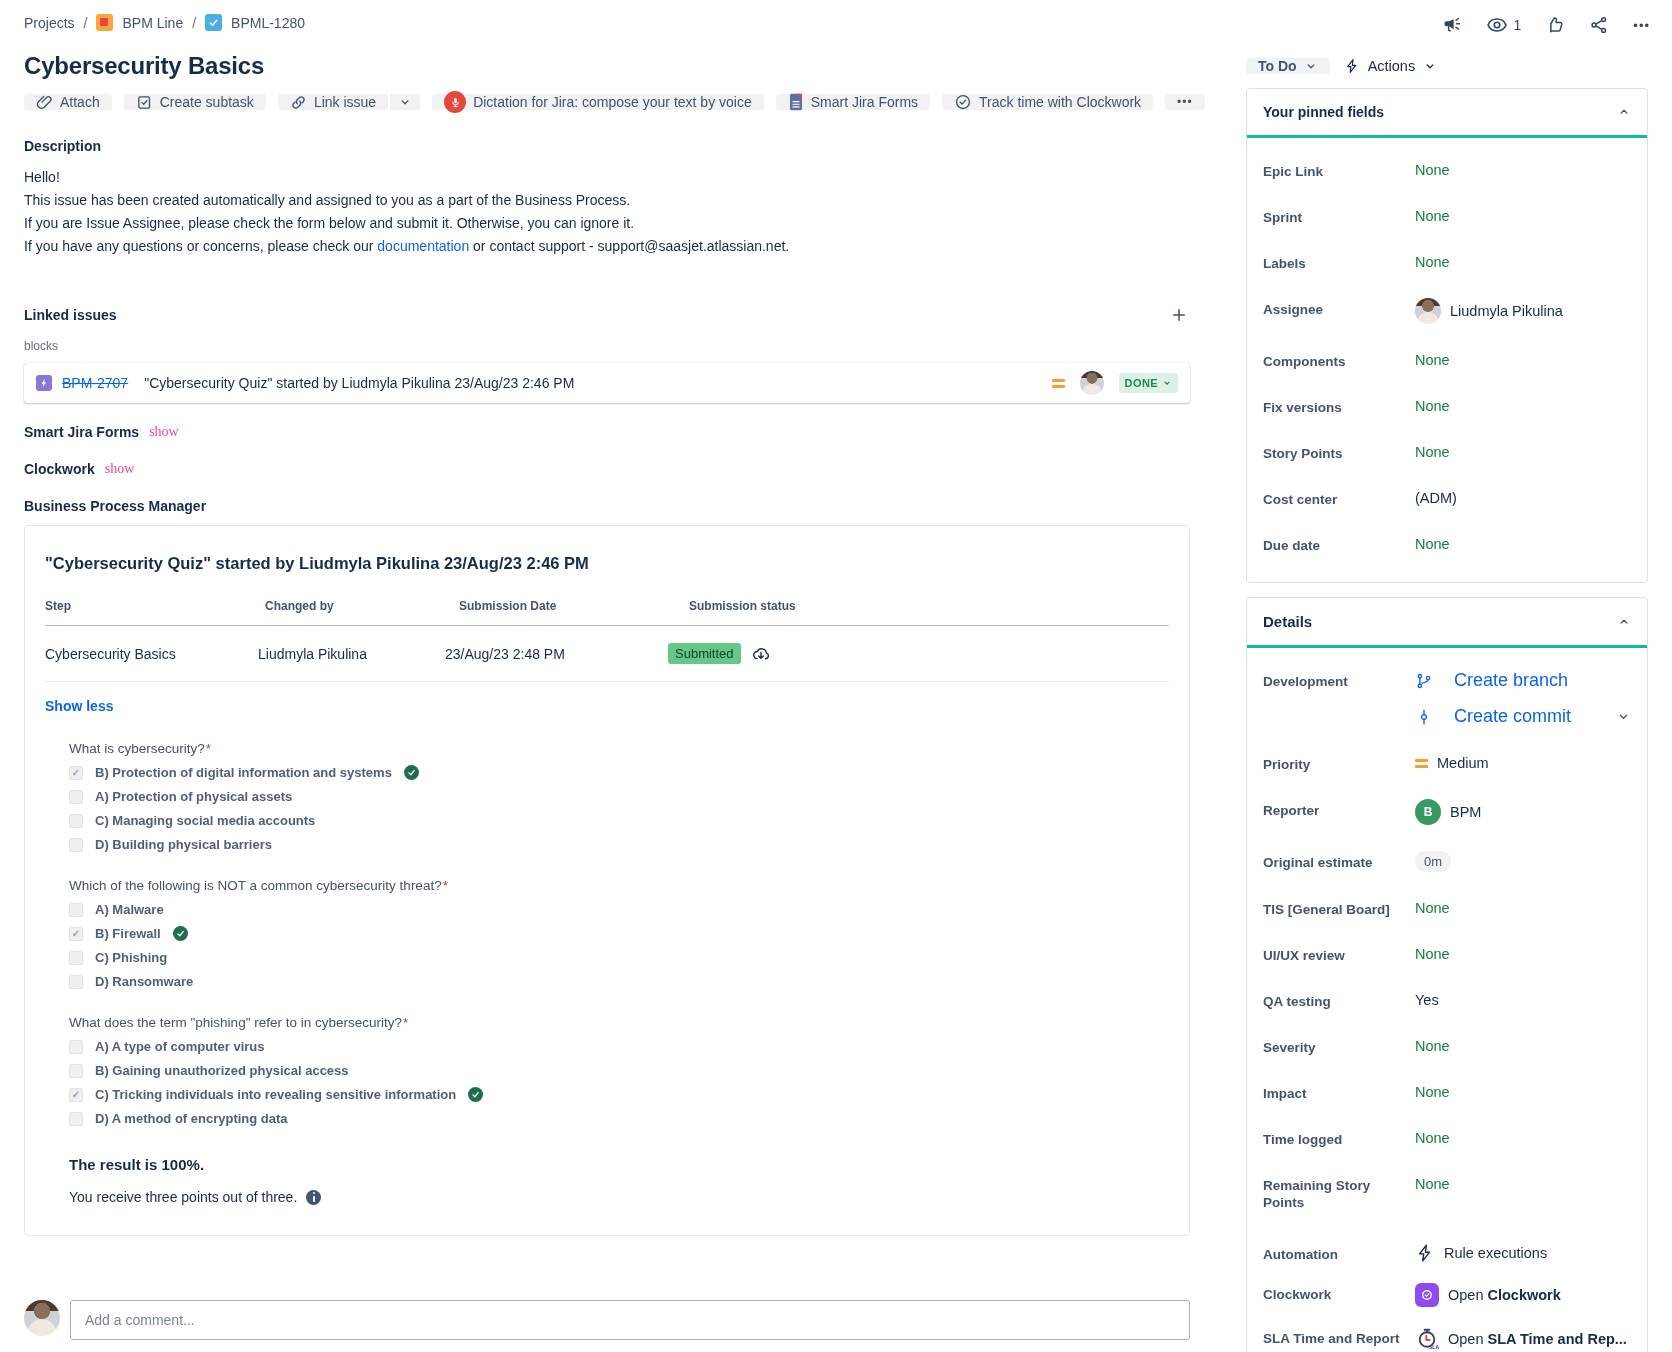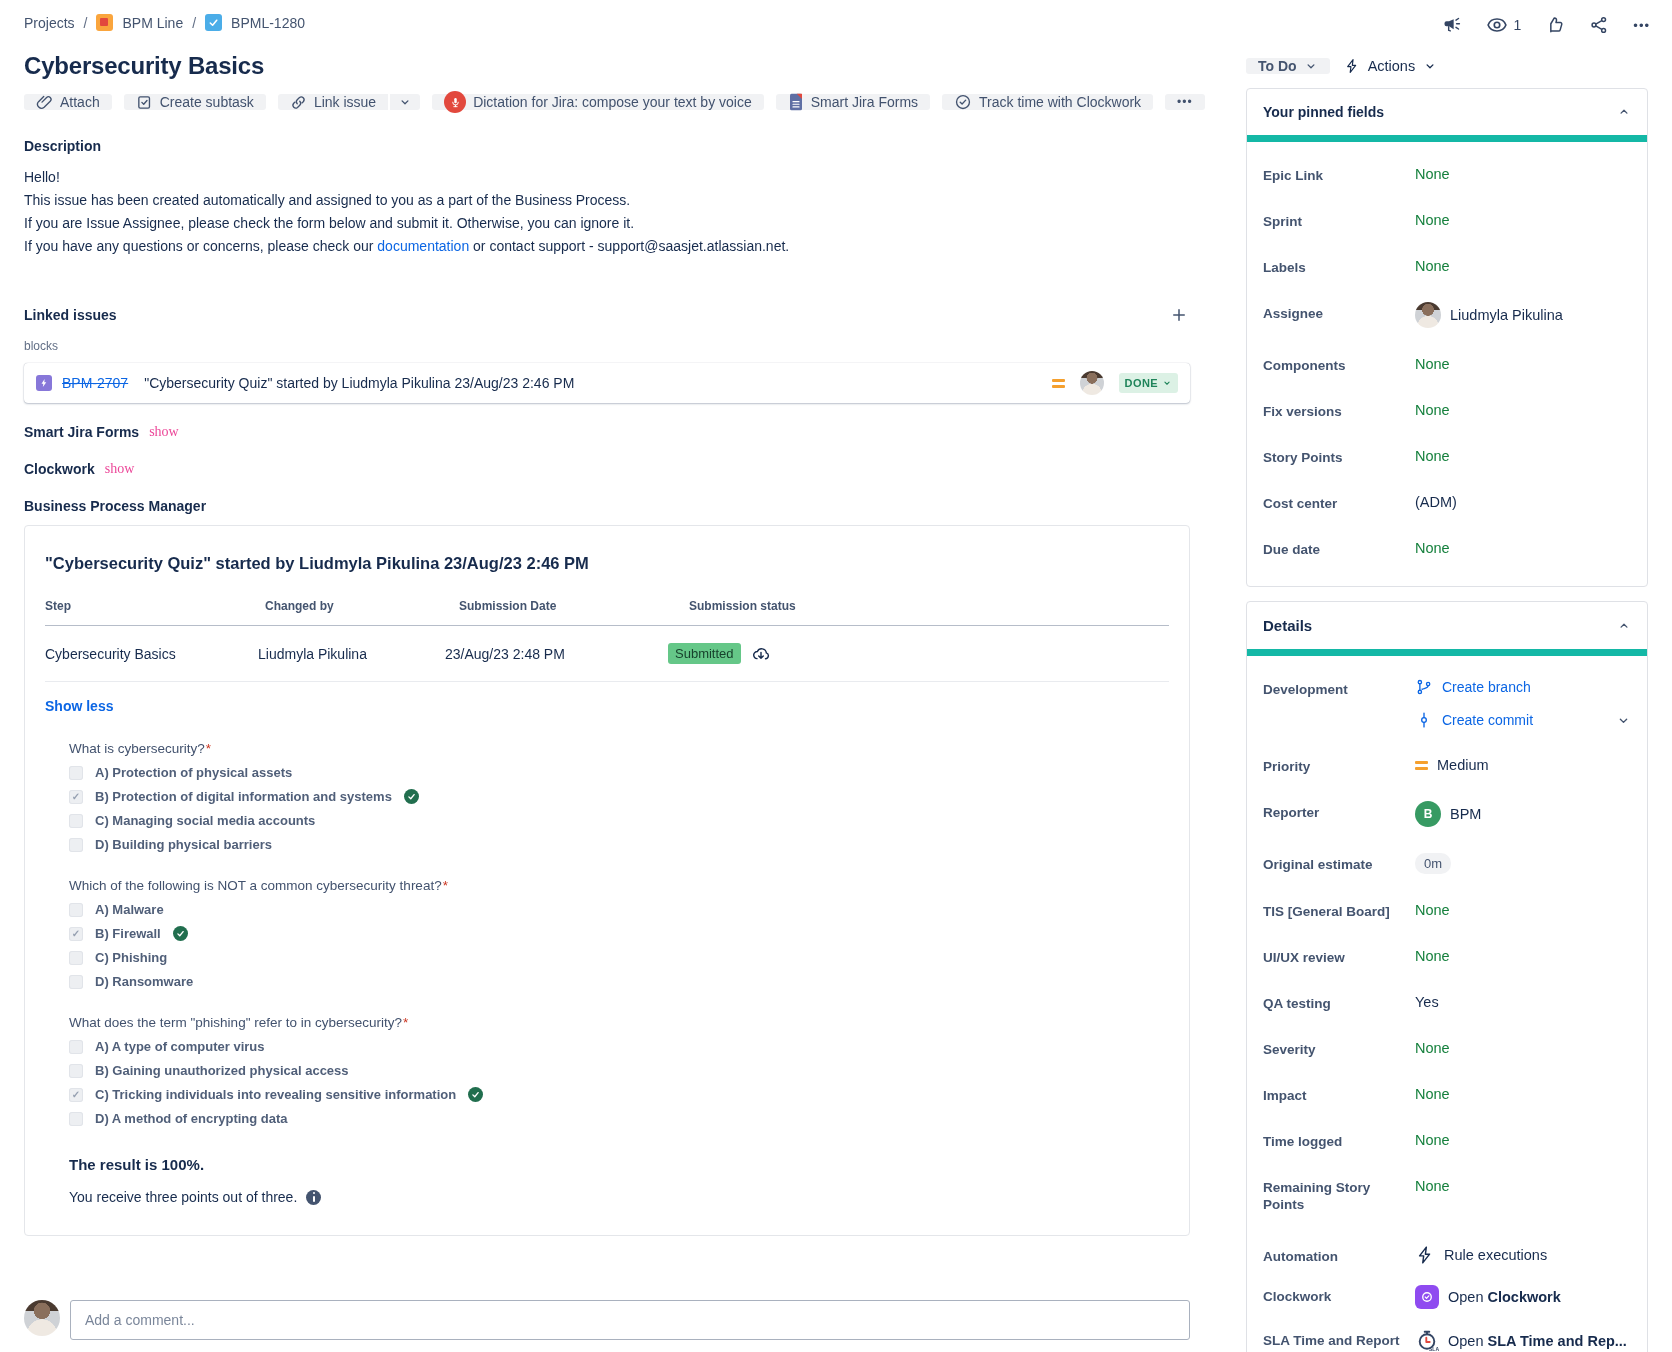--- a/index.html
+++ b/index.html
@@ -90,31 +90,31 @@
   .avatar.md { width:36px; height:36px; flex:0 0 36px; }
   .comment-input { flex:1; height:40px; border:1px solid #A9B1BE; border-radius:3px; padding:0 14px; font-size:14px;
     font-family:"Liberation Sans", sans-serif; color:#172B4D; background:#fff; }
   .comment-input::placeholder { color:#7A869A; }
 
   
   .side-top { display:flex; align-items:center; gap:14px; margin-top:22px; }
   .status-btn { font-weight:600; color:#44546F; }
   .actions-btn { display:flex; align-items:center; gap:8px; font-size:14.5px; color:#172B4D; cursor:pointer; background:none; border:none; font-weight:500; }
   .panel { border:1px solid #DFE1E6; border-radius:4px; margin-top:14px; background:#fff; }
-  .panel-head { display:flex; align-items:center; justify-content:space-between; padding:15px 16px; border-bottom:7px solid #14b8a6; cursor:pointer; }
+  .panel-head { display:flex; align-items:center; justify-content:space-between; padding:15px 16px; border-bottom:3px solid #14b8a6; cursor:pointer; }
   .panel-head .ph-label { font-size:14px; font-weight:700; color:#172B4D; }
   .panel-head.lg .ph-label { font-size:15px; }
   .fields { padding:22px 16px 2px; }
   .frow { display:flex; align-items:flex-start; margin-bottom:26px; }
   .flabel { flex:0 0 152px; font-size:13.5px; font-weight:600; color:#44546F; padding-top:3px; line-height:17px; }
   .fvalue { font-size:14.5px; color:#172B4D; display:flex; align-items:center; gap:9px; min-height:20px; flex:1; }
   .none-val { color:#15803d; }
   .avatar.xs { width:26px; height:26px; flex:0 0 26px; }
   .dev-links { display:flex; flex-direction:column; gap:15px; flex:1; }
-  .dev-link { display:flex; align-items:center; gap:9px; font-size:14px; color:#0C66E4; font-weight:500; cursor:pointer; }
+  .dev-link { display:flex; align-items:center; gap:21px; font-size:18px; color:#0C66E4; font-weight:500; cursor:pointer; }
   .dev-commit-row { display:flex; align-items:center; }
   .rep-avatar { width:26px; height:26px; border-radius:50%; background:#379A63; color:#fff; font-size:12px; font-weight:700;
     display:flex; align-items:center; justify-content:center; flex:0 0 26px; }
   .estimate-badge { background:#F1F2F4; border-radius:10px; padding:3px 9px; font-size:13px; color:#44546F; }
   .app-row { margin-bottom:20px; }
   .cw-app-icon { width:24px; height:24px; border-radius:6px; background:#8F4BF0; display:flex; align-items:center; justify-content:center; flex:0 0 24px; }
   .bold-part { font-weight:700; }
 </style>
 </head>
 <body>
@@ -313,31 +313,31 @@
             </span>
         </span>
       </div>
 
       <span class="show-less">Show less</span>
 
       
       <div class="question">
         <div class="qtext"><span>What is cybersecurity?</span><span class="req-star">*</span></div>
         <div class="opt">
-            <span class="cbox"></span>
-            <span>A) Protection of physical assets</span>
-          </div>
-        <div class="opt">
             <span class="cbox checked"></span>
             <span>B) Protection of digital information and systems</span>
             <span class="correct-badge">
               <svg width="9" height="9" viewBox="0 0 24 24">
                 <path d="M5 13l5 5L19 7" fill="none" stroke="#fff" stroke-width="3.6" stroke-linecap="round" stroke-linejoin="round"></path>
               </svg>
             </span>
+          </div>
+        <div class="opt">
+            <span class="cbox"></span>
+            <span>A) Protection of physical assets</span>
           </div>
         <div class="opt">
             <span class="cbox"></span>
             <span>C) Managing social media accounts</span>
           </div>
         <div class="opt">
             <span class="cbox"></span>
             <span>D) Building physical barriers</span>
           </div>
       </div>

